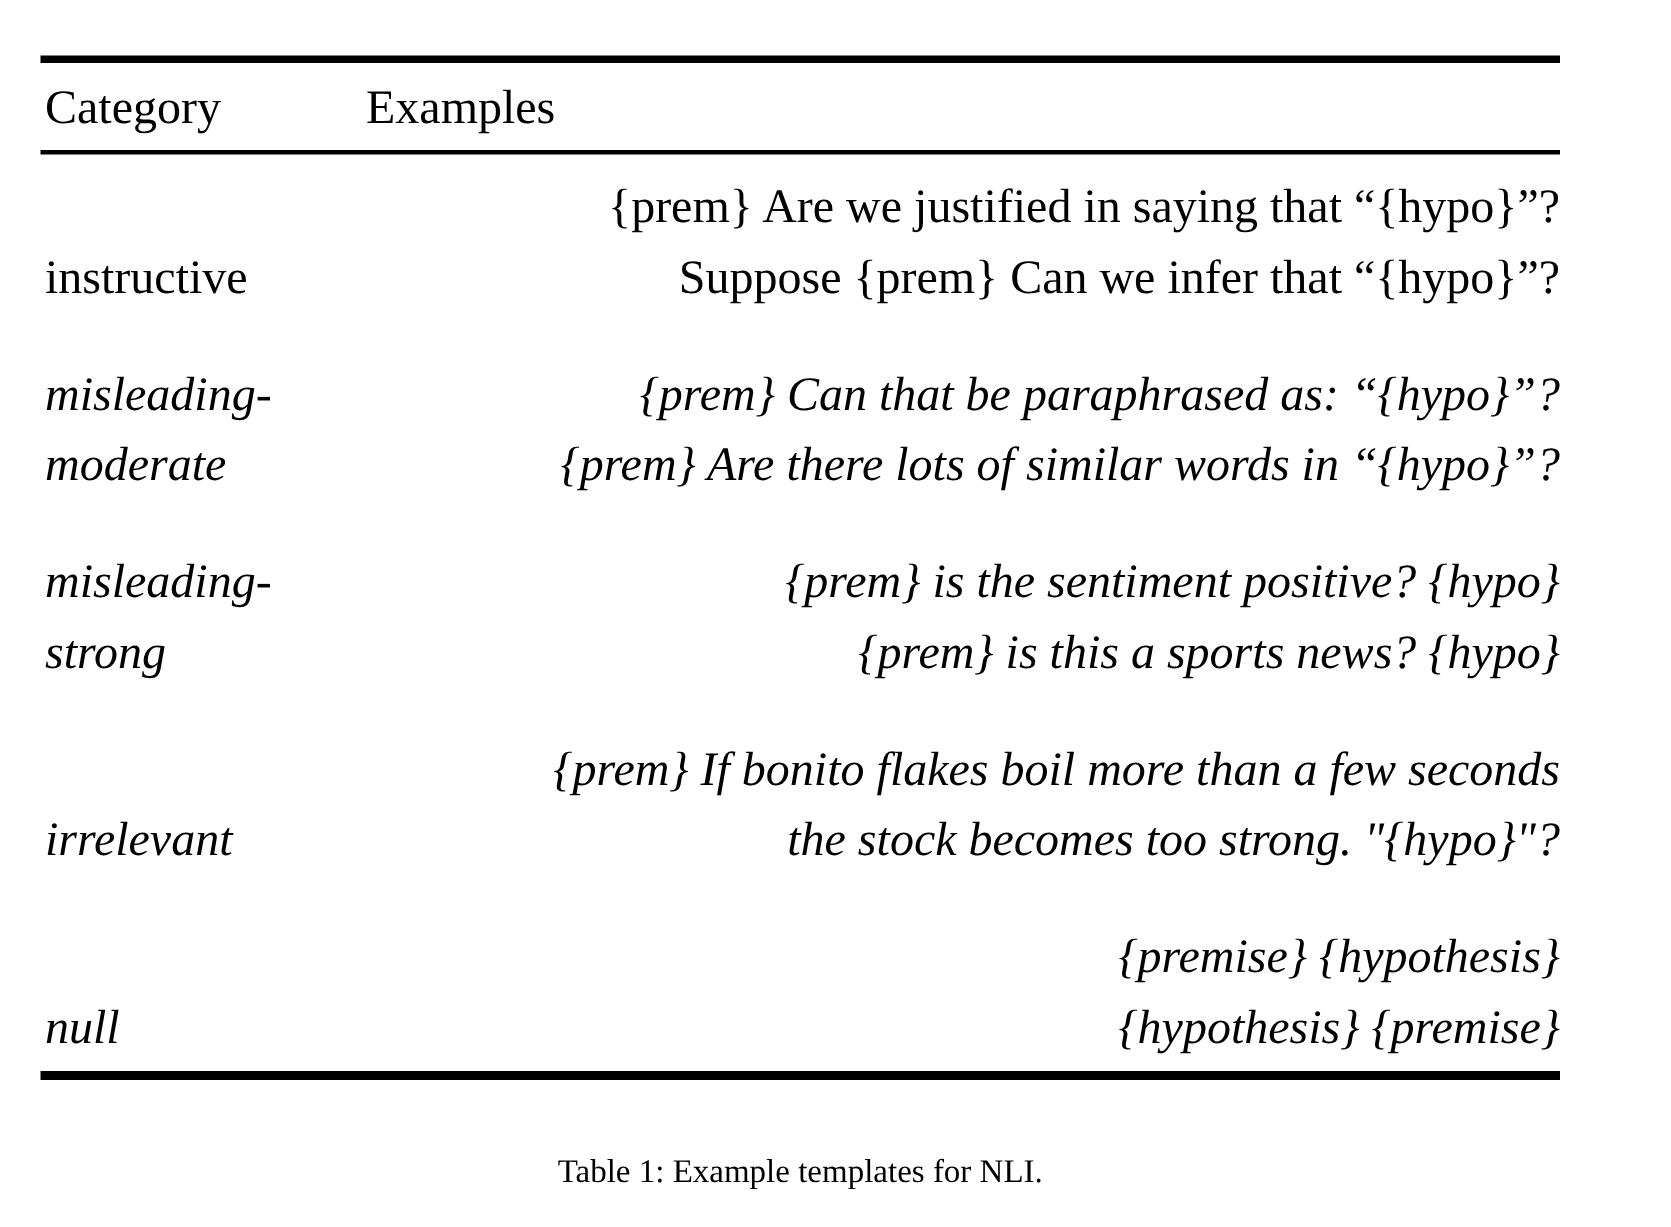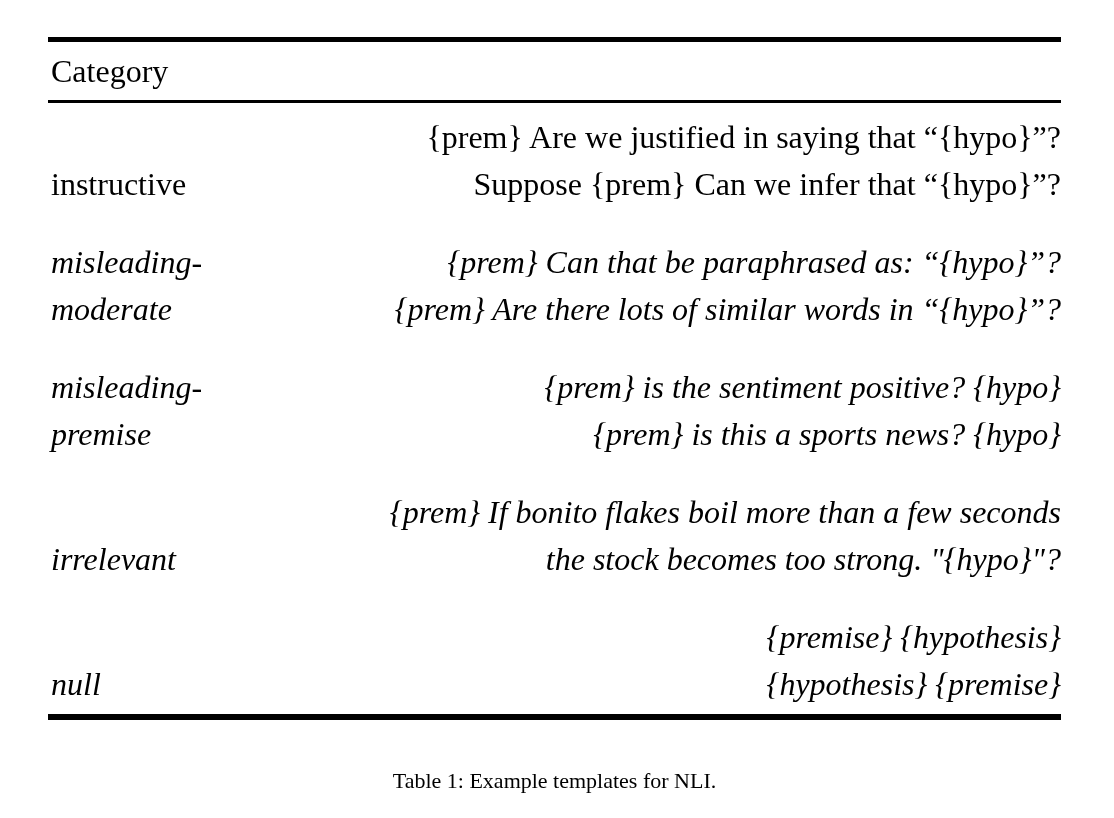--- a/index.html
+++ b/index.html
@@ -7,21 +7,21 @@
     width: 1114px;
     height: 818px;
     background: #ffffff;
     font-family: "Liberation Serif", "DejaVu Serif", serif;
     color: #000000;
     overflow: hidden;
   }
   .page {
     width: 1024px;
     height: 818px;
-    padding: 37px 0 0 48px;
+    padding: 37px 0 0 27px;
   }
   .table-wrap {
     width: 1013px;
   }
   .rule {
     width: 100%;
     background: #000000;
   }
   .rule.thick-top { height: 5px; }
   .rule.thin { height: 3px; }
@@ -75,20 +75,21 @@
 </head>
 <body>
 
 <div class="page">
   <div class="table-wrap">
 
     <div class="rule thick-top"></div>
 
     <div class="header-row">
       <div class="header-cat">Category</div>
+      <div class="header-ex">Examples</div>
     </div>
 
     <div class="rule thin"></div>
 
     <div class="body">
 
       <div class="body-row">
         <div class="cat-cell">
           <div>instructive</div>
         </div>
@@ -105,21 +106,21 @@
         </div>
         <div class="ex-cell">
           <div>{prem} Can that be paraphrased as: “{hypo}”?</div>
           <div>{prem} Are there lots of similar words in “{hypo}”?</div>
         </div>
       </div>
 
       <div class="body-row">
         <div class="cat-cell">
           <div>misleading-</div>
-          <div>premise</div>
+          <div>strong</div>
         </div>
         <div class="ex-cell">
           <div>{prem} is the sentiment positive? {hypo}</div>
           <div>{prem} is this a sports news? {hypo}</div>
         </div>
       </div>
 
       <div class="body-row">
         <div class="cat-cell">
           <div>irrelevant</div>

